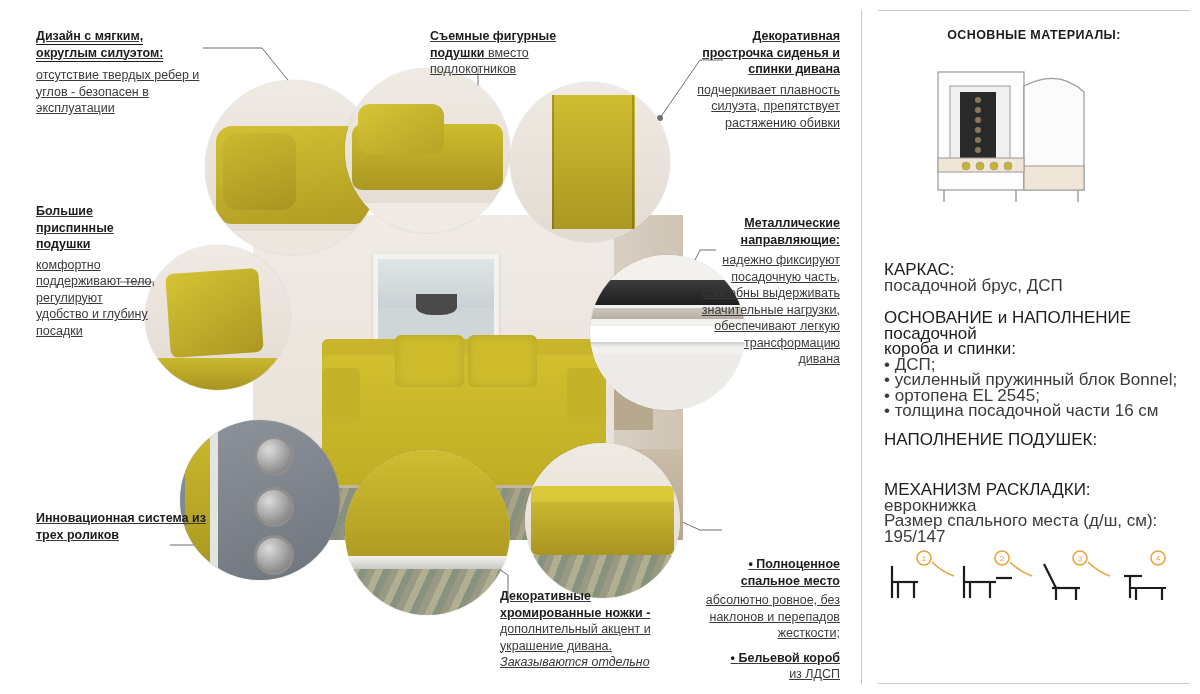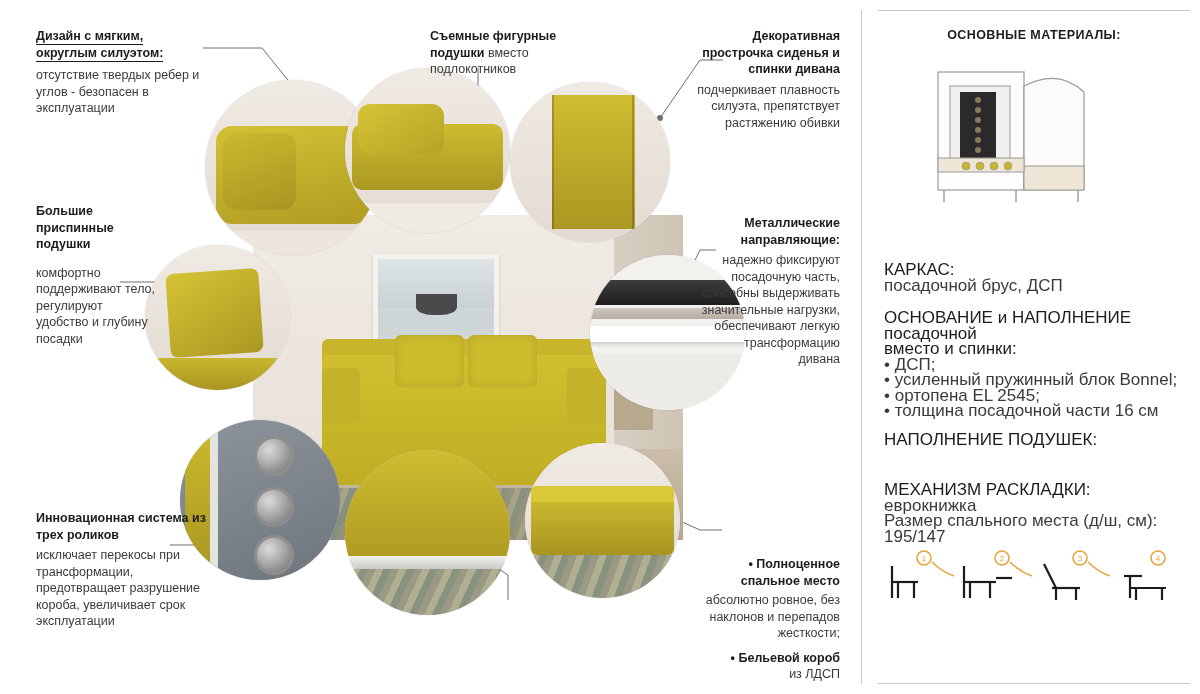--- a/index.html
+++ b/index.html
@@ -41,20 +41,21 @@
     width: 312px;
     height: 1px;
     background: #c9c9c9;
   }
   
   .callout {
     position: absolute;
     font-size: 12.5px;
     line-height: 16.5px;
     color: #3a3a3a;
+    text-decoration: underline;
   }
   .callout b {
     color: #1c1c1c;
     font-weight: bold;
   }
   .callout .u {
     border-bottom: 1.5px solid #1c1c1c;
     padding-bottom: 1px;
     display: inline;
   }
@@ -295,33 +296,37 @@
     <div style="margin-top:4px;">подчеркивает плавность силуэта, препятствует растяжению обивки</div>
   </div>
 
   <div class="callout left-al" style="left:430px; top:28px; width:150px;">
     <b><span>Съемные фигурные подушки</span></b>
     <span>вместо подлокотников</span>
   </div>
 
   <div class="callout left-al" style="left:36px; top:203px; width:120px;">
     <b><span>Большие приспинные подушки</span></b>
-    <div style="margin-top:12px;">комфортно поддерживают тело, регулируют удобство и глубину посадки</div>
+    <div style="margin-top:4px;">комфортно поддерживают тело, регулируют удобство и глубину посадки</div>
   </div>
 
   <div class="callout right-al" style="left:700px; top:215px; width:140px;">
     <b><span>Металлические направляющие:</span></b>
     <div style="margin-top:4px;">надежно фиксируют посадочную часть, способны выдерживать значительные нагрузки, обеспечивают легкую трансформацию дивана</div>
   </div>
 
   <div class="callout left-al" style="left:36px; top:510px; width:175px;">
     <b><span>Инновационная система из трех роликов</span></b>
-    <div style="margin-top:4px;">исключает перекосы при трансформации, предотвращает разрушение короба, увеличивает срок эксплуатации</div>
-  </div>
-
+  </div>
+
+  <div class="callout left-al" style="left:500px; top:588px; width:175px;">
+    <b><span>Декоративные хромированные ножки -</span></b>
+    <div>дополнительный акцент и украшение дивана.</div>
+    <div class="ital">Заказываются отдельно</div>
+  </div>
 
   <div class="callout right-al" style="left:690px; top:508px; width:150px;margin-top:48px;">
     <b>• <span>Полноценное спальное место</span></b>
     <div style="margin-top:3px;">абсолютно ровное, без наклонов и перепадов жесткости;</div>
     <div style="margin-top:8px;"><b>• <span>Бельевой короб</span></b></div>
     <div>из ЛДСП</div>
   </div>
 
   <div class="panel-title">ОСНОВНЫЕ МАТЕРИАЛЫ:</div>
 
@@ -351,21 +356,21 @@
     <line x1="148" y1="128" x2="148" y2="140" stroke="#9a9a9a" stroke-width="1.4"></line>
   </svg>
 
   <div class="spec" style="top:262px;">
     <div class="hdr">КАРКАС:</div>
     <div>посадочной брус, ДСП</div>
   </div>
 
   <div class="spec" style="top:310px;">
     <div class="hdr">ОСНОВАНИЕ и НАПОЛНЕНИЕ посадочной</div>
-    <div class="hdr">вместо и спинки:</div>
+    <div class="hdr">короба и спинки:</div>
     <div>• ДСП;</div>
     <div>• усиленный пружинный блок Bonnel;</div>
     <div>• ортопена EL 2545;</div>
     <div>• толщина посадочной части 16 см</div>
   </div>
 
   <div class="spec" style="top:432px;">
     <div class="hdr">НАПОЛНЕНИЕ ПОДУШЕК:</div>
   </div>
 

